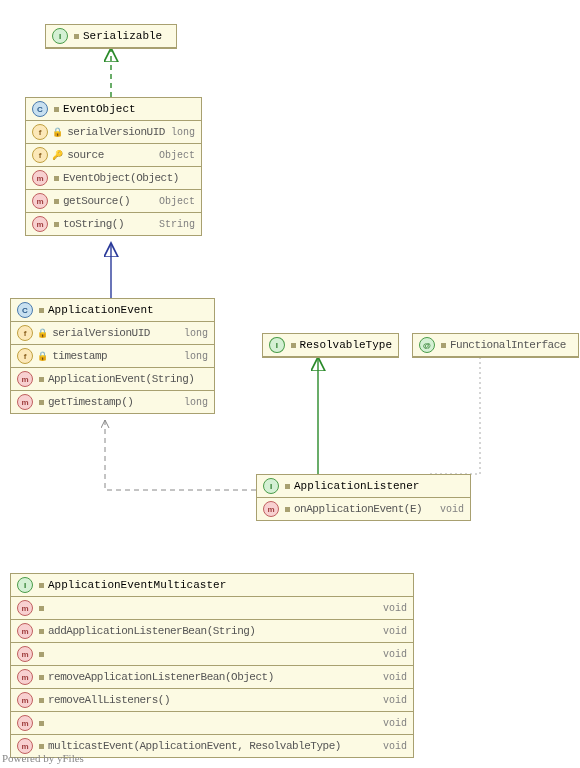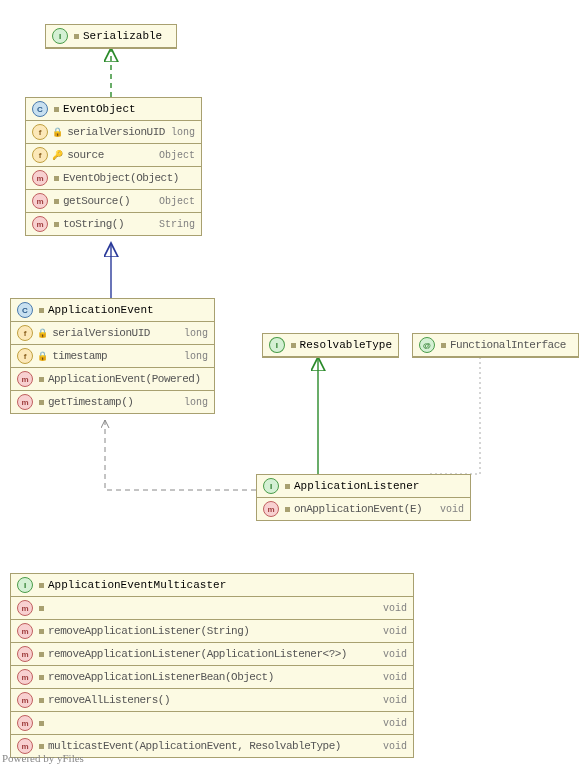--- a/index.html
+++ b/index.html
@@ -107,21 +107,21 @@
     </div>
 <div class="row">
       <span class="icon i-field">f</span>
       <span class="lock">🔒</span>
       <span class="name sig">timestamp</span>
       <span class="type">long</span>
     </div>
 <div class="row">
       <span class="icon i-method">m</span>
       <span class="tiny"></span>
-      <span class="name sig">ApplicationEvent(Powered)</span>
+      <span class="name sig">ApplicationEvent(String)</span>
     </div>
 <div class="row">
       <span class="icon i-method">m</span>
       <span class="tiny"></span>
       <span class="name sig">getTimestamp()</span>
       <span class="type">long</span>
     </div>
 </div>
 
 <div class="box" style="left:262px;top:333px;width:135px">
@@ -161,27 +161,26 @@
       <span class="name">ApplicationEventMulticaster</span>
     </div>
 <div class="row">
       <span class="icon i-method">m</span>
       <span class="tiny"></span>
       <span class="type">void</span>
     </div>
 <div class="row">
       <span class="icon i-method">m</span>
       <span class="tiny"></span>
-      <span class="name sig">removeApplicationListener(String)</span>
-      <span class="type">void</span>
-    </div>
-<div class="row">
-      <span class="icon i-method">m</span>
-      <span class="tiny"></span>
-      <span class="name sig">removeApplicationListener(ApplicationListener&lt;?&gt;)</span>
+      <span class="name sig">addApplicationListenerBean(String)</span>
+      <span class="type">void</span>
+    </div>
+<div class="row">
+      <span class="icon i-method">m</span>
+      <span class="tiny"></span>
       <span class="type">void</span>
     </div>
 <div class="row">
       <span class="icon i-method">m</span>
       <span class="tiny"></span>
       <span class="name sig">removeApplicationListenerBean(Object)</span>
       <span class="type">void</span>
     </div>
 <div class="row">
       <span class="icon i-method">m</span>

